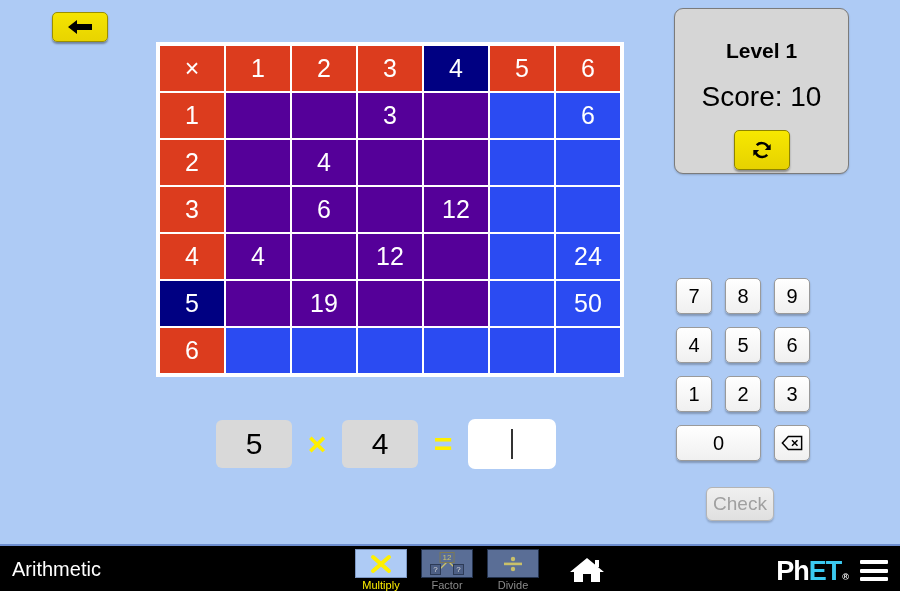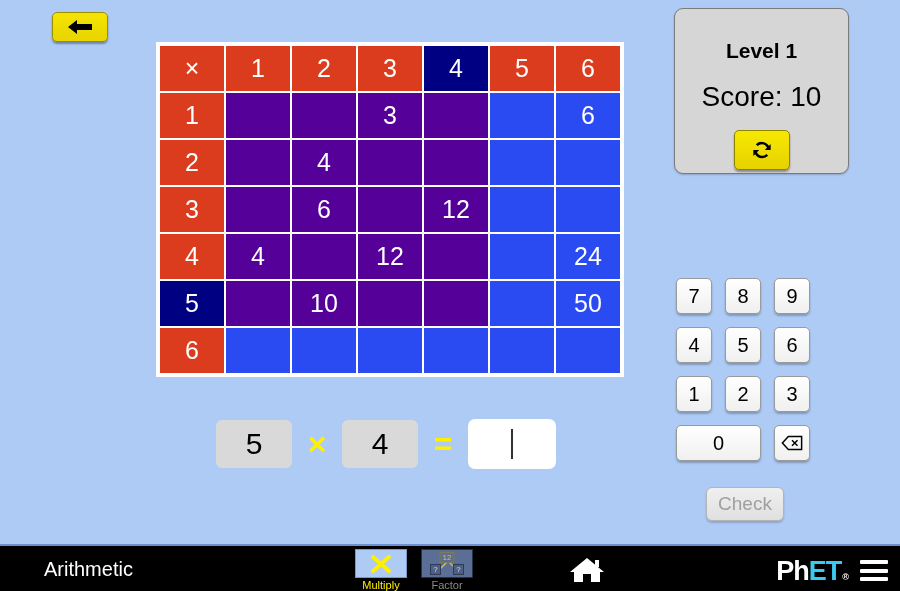--- a/index.html
+++ b/index.html
@@ -101,40 +101,40 @@
     box-shadow: 0 2px 2px rgba(0,0,0,.25);
     display: flex; align-items: center; justify-content: center;
     font-size: 20px; color: #000;
     cursor: pointer;
   }
   .kp-key.wide { width: 85px; }
 
   
   #check-button {
     position: absolute; left: 706px; top: 487px;
-    width: 78px; height: 34px;
+    width: 68px; height: 34px;
     background: linear-gradient(#f0f0f0, #e0e0e0);
     border: 1px solid #b4b4b4;
     border-radius: 6px;
     box-shadow: 0 2px 2px rgba(0,0,0,.18);
     display: flex; align-items: center; justify-content: center;
     font-size: 19px; color: #a0a0a0;
     cursor: default;
   }
 
   
   #bottom-bar {
     position: absolute; left: 0; bottom: 0;
     width: 900px; height: 47px;
     background: #000000;
     border-top: 2px solid #6E8FD0;
   }
   #sim-title {
     position: absolute; left: 12px; top: 12px;
-    font-size: 20px; color: #ffffff; margin-left: 32px;
+    font-size: 20px; color: #ffffff;
   }
   #nav-screens {
     position: absolute; left: 352px; top: 3px;
     display: flex; align-items: flex-start; gap: 8px;
   }
   .nav-item {
     width: 58px;
     display: flex; flex-direction: column; align-items: center;
     cursor: pointer;
   }
@@ -234,21 +234,21 @@
           <td class="purple">4</td>
           <td class="purple"></td>
           <td class="purple">12</td>
           <td class="purple"></td>
           <td class="blue"></td>
           <td class="blue">24</td>
         </tr>
         <tr>
           <td class="hdr-sel">5</td>
           <td class="purple"></td>
-          <td class="purple">10</td>
+          <td class="purple">19</td>
           <td class="purple"></td>
           <td class="purple"></td>
           <td class="blue"></td>
           <td class="blue">50</td>
         </tr>
         <tr>
           <td class="hdr">6</td>
           <td class="blue"></td>
           <td class="blue"></td>
           <td class="blue"></td>
@@ -332,20 +332,30 @@
         <svg width="52" height="29" viewBox="0 0 52 29" style="position:absolute;left:0;top:0;">
           <path d="M26 11 L18 19 M26 11 L34 19" stroke="#C9C06A" stroke-width="1.4" fill="none"></path>
         </svg>
         <div class="fi-top">12</div>
         <div class="fi-q" style="left:8px;">?</div>
         <div class="fi-q" style="right:8px;">?</div>
       </div>
       <div class="nav-label">Factor</div>
     </div>
 
+    <div class="nav-item">
+      <div class="nav-icon">
+        <svg width="24" height="20" viewBox="0 0 24 20">
+          <circle cx="12" cy="5" r="2.2" fill="#C9C06A"></circle>
+          <rect x="3" y="8.6" width="18" height="2.6" fill="#C9C06A"></rect>
+          <circle cx="12" cy="15" r="2.2" fill="#C9C06A"></circle>
+        </svg>
+      </div>
+      <div class="nav-label">Divide</div>
+    </div>
   </div>
 
   <div id="home-button">
     <svg width="38" height="30" viewBox="0 0 38 30">
       <path d="M19 3 L36 17 L32 17 L32 27 L23 27 L23 19 L15 19 L15 27 L6 27 L6 17 L2 17 Z" fill="#ffffff"></path>
       <rect x="27" y="5" width="4" height="7" fill="#ffffff"></rect>
     </svg>
   </div>
 
   <div id="phet-logo">

